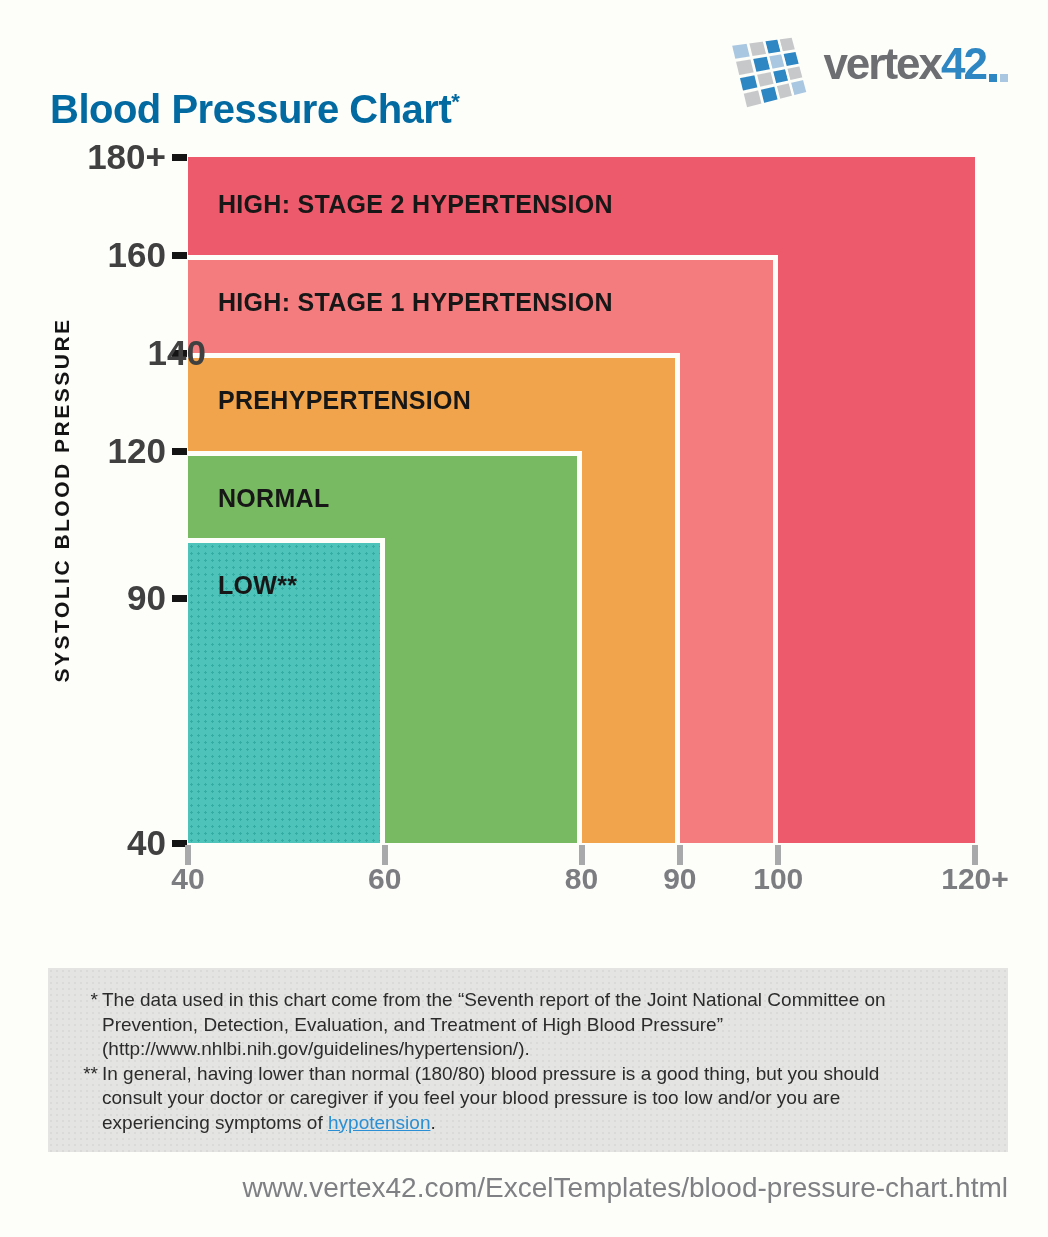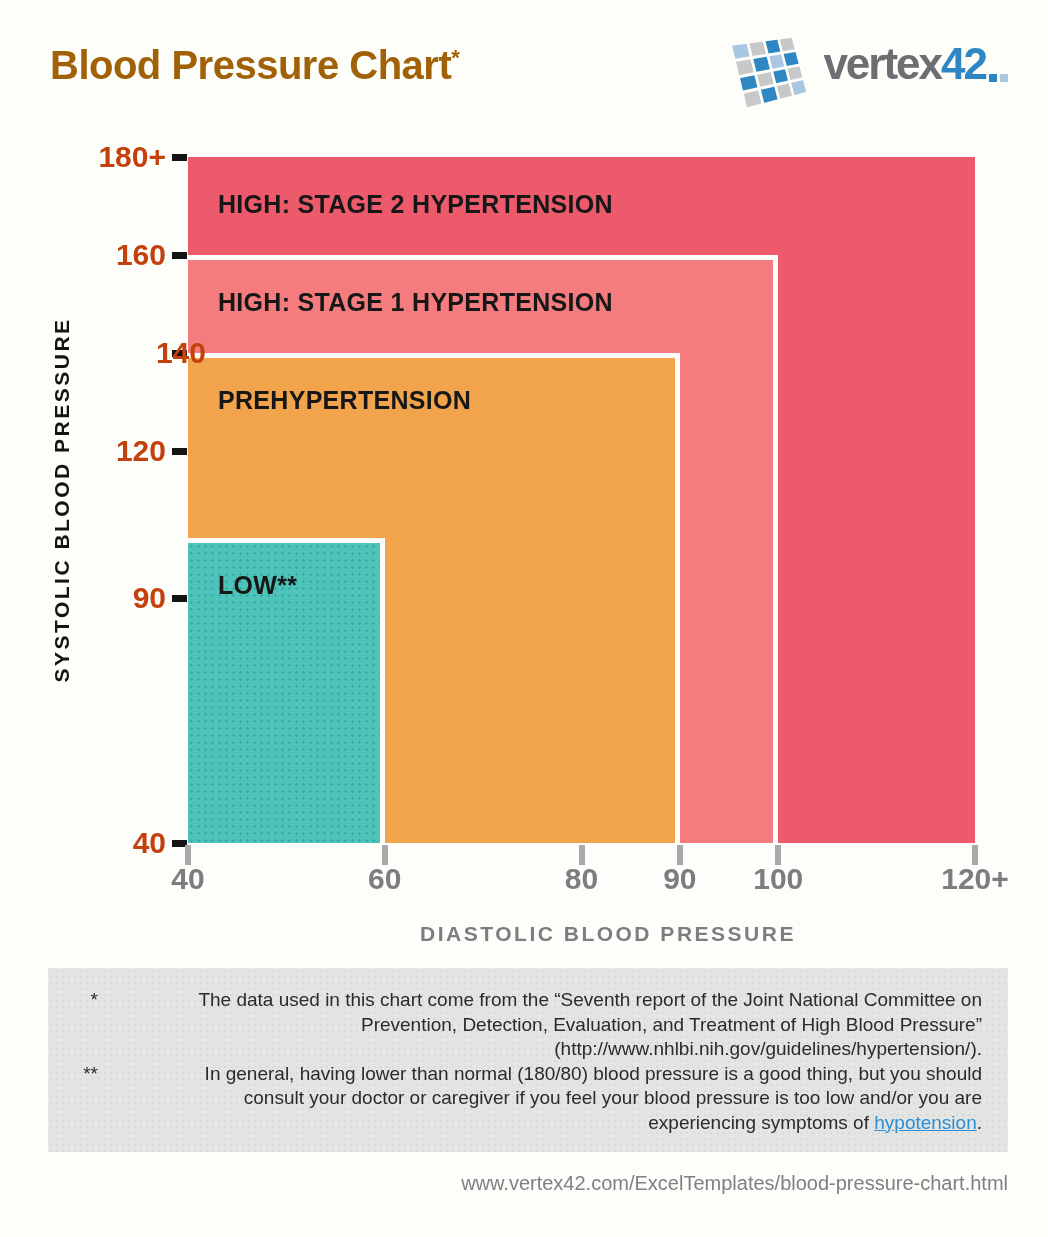--- a/index.html
+++ b/index.html
@@ -32,22 +32,22 @@
     background-image:radial-gradient(#35aca3 1.1px, rgba(0,0,0,0) 1.4px);
     background-size:7px 7px;
   }
   .region-label{
     position:absolute;left:30px;top:33px;font-size:25px;font-weight:bold;color:#171717;
     letter-spacing:0.3px;white-space:nowrap;
   }
   .region.inner .region-label{top:28px;}
   .y-tick{position:absolute;width:15px;height:7px;background:#141414;}
   .y-tick-label{
-    position:absolute;left:0;width:166px;text-align:right;font-size:30px;font-weight:bold;
-    color:#c2410c;line-height:30px;
+    position:absolute;left:0;width:166px;text-align:right;font-size:35px;font-weight:bold;
+    color:#404040;line-height:30px;
   }
   .x-tick{position:absolute;width:6px;height:20px;background:#a8a9ab;top:845px;}
   .x-tick-label{
     position:absolute;top:862px;width:120px;text-align:center;font-size:30px;font-weight:bold;
     color:#7c7d80;line-height:34px;
   }
   .x-axis-title{
     position:absolute;left:608px;top:922px;transform:translateX(-50%);
     font-size:21px;font-weight:bold;letter-spacing:2.5px;color:#7c7d80;white-space:nowrap;
   }
@@ -58,32 +58,32 @@
   
   .footnotes{
     position:absolute;left:48px;top:968px;width:960px;height:184px;box-sizing:border-box;
     background-color:#e4e4e2;
     background-image:radial-gradient(#dadad8 1px, rgba(0,0,0,0) 1.2px);
     background-size:6px 6px;
     padding:20px 0 0 0;font-size:19px;line-height:24.5px;color:#2b2b2b;
   }
   .footnote{display:flex;align-items:flex-start;}
   .fn-marker{width:50px;min-width:50px;text-align:right;padding-right:4px;}
-  .fn-text{white-space:pre-line;width:880px;text-align:right;}
+  .fn-text{white-space:pre-line;width:880px;}
   .fn-link{font-weight:normal;text-decoration:underline;cursor:pointer;}
   
   .footer-copy{position:absolute;left:48px;top:1172px;font-size:24px;color:#7f8083;}
-  .footer-url{position:absolute;right:40px;top:1172px;font-size:20px;color:#7f8083;}
+  .footer-url{position:absolute;right:40px;top:1172px;font-size:28px;color:#7f8083;}
 </style>
 </head>
 <body>
 
 <div class="page">
 
-  <div class="title" style="color: #a16207;"><span>Blood Pressure Chart</span><sup>*</sup></div>
+  <div class="title" style="color: #0369a1; margin-top: 44px;"><span>Blood Pressure Chart</span><sup>*</sup></div>
 
   <div class="logo">
     <div class="mosaic-wrap">
       <div class="mosaic" id="mosaic">
           <div style="background: rgb(169, 199, 224);"></div>
           <div style="background: rgb(199, 200, 202);"></div>
           <div style="background: rgb(46, 134, 194);"></div>
           <div style="background: rgb(199, 200, 202);"></div>
           <div style="background: rgb(199, 200, 202);"></div>
           <div style="background: rgb(46, 134, 194);"></div>
@@ -110,20 +110,23 @@
   <div class="plot-area" id="plot-area">
       <div class="region" style="width: 787px; height: 686px; background-color: rgb(237, 90, 107);">
         <span class="region-label">HIGH: STAGE 2 HYPERTENSION</span>
       </div>
       <div class="region inner" style="width: 590.25px; height: 588px; background-color: rgb(244, 124, 126);">
         <span class="region-label">HIGH: STAGE 1 HYPERTENSION</span>
       </div>
       <div class="region inner" style="width: 491.875px; height: 490px; background-color: rgb(241, 164, 75);">
         <span class="region-label">PREHYPERTENSION</span>
       </div>
+      <div class="region inner" style="width: 393.5px; height: 392px; background-color: rgb(120, 186, 98);">
+        <span class="region-label">NORMAL</span>
+      </div>
       <div class="region inner dots" style="width: 196.75px; height: 305px; background-color: rgb(77, 195, 185);">
         <span class="region-label">LOW**</span>
       </div>
     </div>
   <div id="axes-layer">
       <div class="y-tick" style="left: 172px; top: 840px;"></div>
       <div class="y-tick-label" style="top: 828px;">40</div>
       <div class="y-tick" style="left: 172px; top: 595px;"></div>
       <div class="y-tick-label" style="top: 583px;">90</div>
       <div class="y-tick" style="left: 172px; top: 448px;"></div>
@@ -140,21 +143,20 @@
       <div class="x-tick-label" style="left: 324.75px;">60</div>
       <div class="x-tick" style="left: 578.5px;"></div>
       <div class="x-tick-label" style="left: 521.5px;">80</div>
       <div class="x-tick" style="left: 676.875px;"></div>
       <div class="x-tick-label" style="left: 619.875px;">90</div>
       <div class="x-tick" style="left: 775.25px;"></div>
       <div class="x-tick-label" style="left: 718.25px;">100</div>
       <div class="x-tick" style="left: 972px;"></div>
       <div class="x-tick-label" style="left: 915px;">120+</div>
     </div>
-  <div class="x-axis-title">DIASTOLIC BLOOD PRESSURE</div>
 
   <div class="footnotes">
     <div class="footnote">
       <div class="fn-marker">*</div>
       <div class="fn-text">The data used in this chart come from the “Seventh report of the Joint National Committee on
 Prevention, Detection, Evaluation, and Treatment of High Blood Pressure”
 (http://www.nhlbi.nih.gov/guidelines/hypertension/).</div>
     </div>
     <div class="footnote">
       <div class="fn-marker">**</div>

